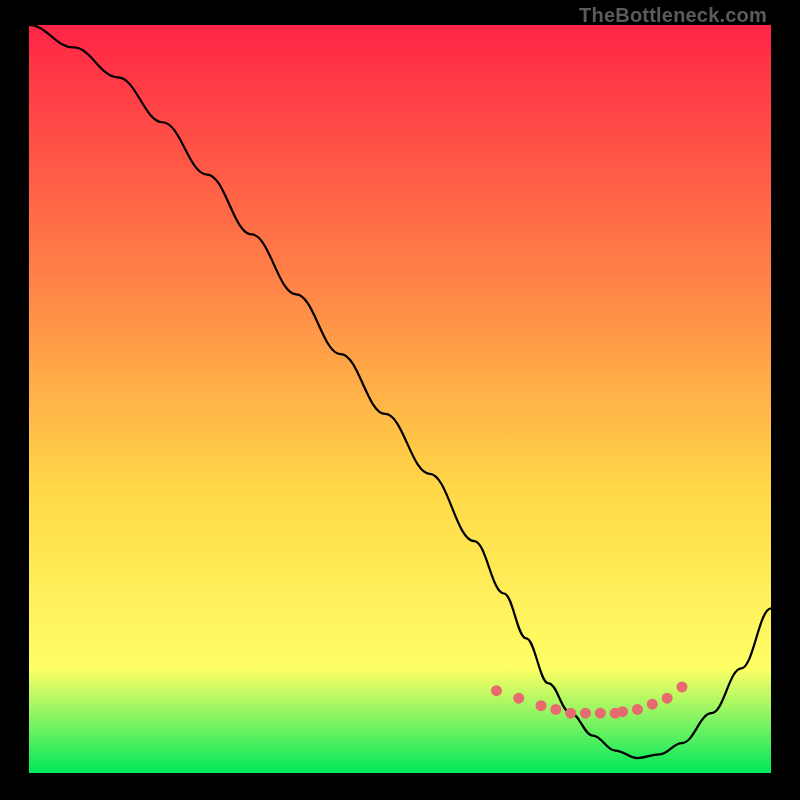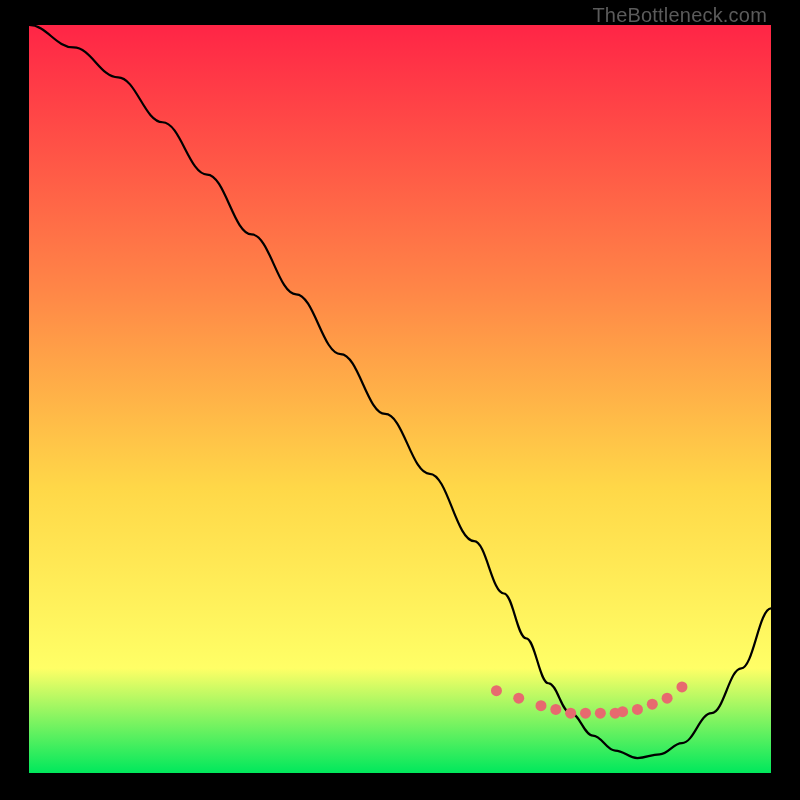--- a/index.html
+++ b/index.html
@@ -25,21 +25,21 @@
     top: 0;
     width: 742px;
     height: 748px;
   }
   .watermark {
     position: absolute;
     top: 4px;
     right: 33px;
     color: #5b5b5b;
     font-size: 20px;
-    font-weight: 400;
+    font-weight: 700;
     letter-spacing: 0.2px;
   }
 </style>
 </head>
 <body>
 
 <div class="watermark">TheBottleneck.com</div>
 
 <div class="frame">
   <svg class="plot-area" viewBox="0 0 742 748" preserveAspectRatio="none">

